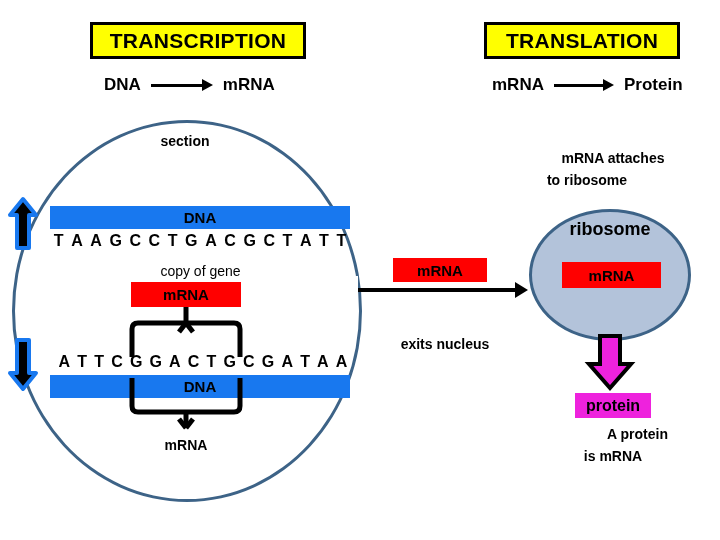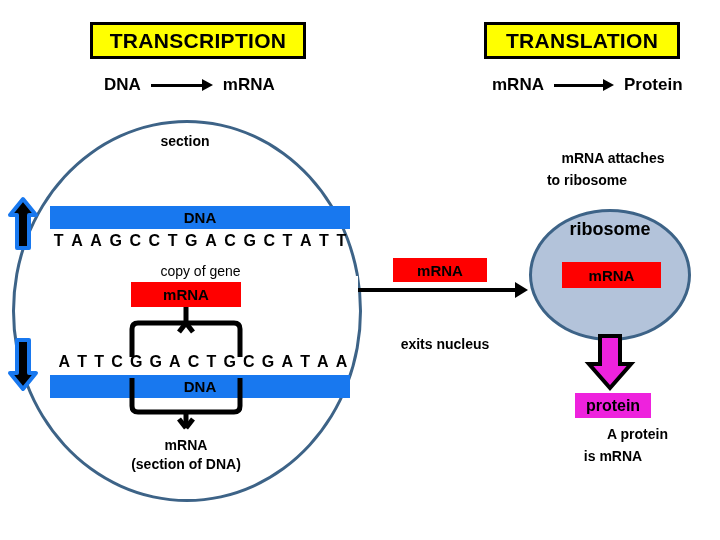--- a/index.html
+++ b/index.html
@@ -261,21 +261,20 @@
 
   <div class="abs" style="left:124px; top:378px;">
     <svg width="126" height="50" viewBox="0 0 126 50">
       <path d="M8,0 L8,28 Q8,34 14,34 L110,34 Q116,34 116,28 L116,0" fill="none" stroke="#000000" stroke-width="5" stroke-linecap="butt"></path>
       <path d="M62,34 L62,50" fill="none" stroke="#000000" stroke-width="5"></path>
       <path d="M62,50 L55,41 M62,50 L69,41" fill="none" stroke="#000000" stroke-width="5"></path>
     </svg>
   </div>
 
   <div class="abs cap" style="left:126px; top:437px; width:120px;">mRNA</div>
-  <div class="abs cap" style="left:106px; top:456px; width:160px;">(section of DNA)</div>
 
   <div class="abs bar bar-mrna" style="left:393px; top:258px; width:94px; height:24px;">
     <span>mRNA</span>
   </div>
 
   <div class="abs exit-arrow" style="left:358px; top:285px; width:170px;"></div>
 
   <div class="abs cap" style="left:380px; top:292px; width:130px;margin-top:44px;">exits nucleus</div>
 
   <div class="abs cap" style="left:530px; top:150px; width:166px;">mRNA attaches</div>

